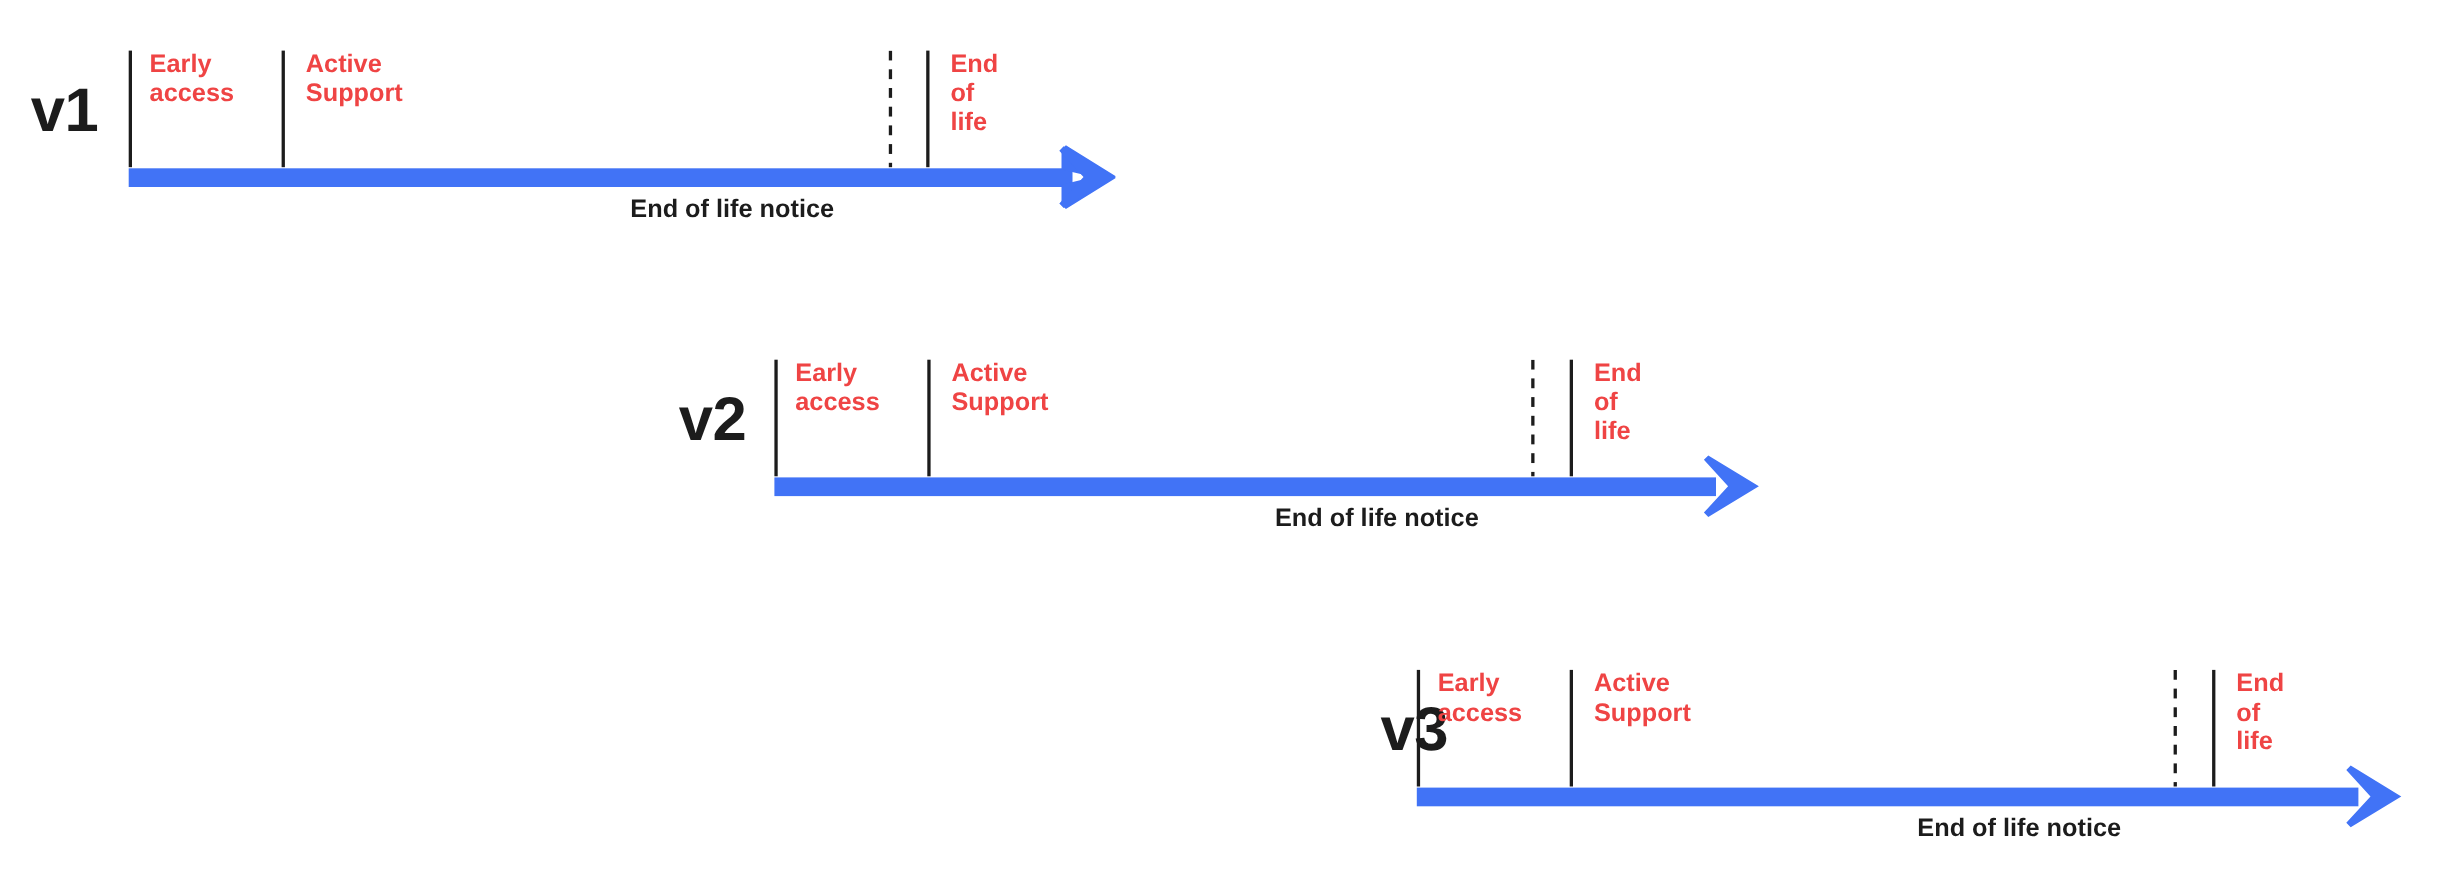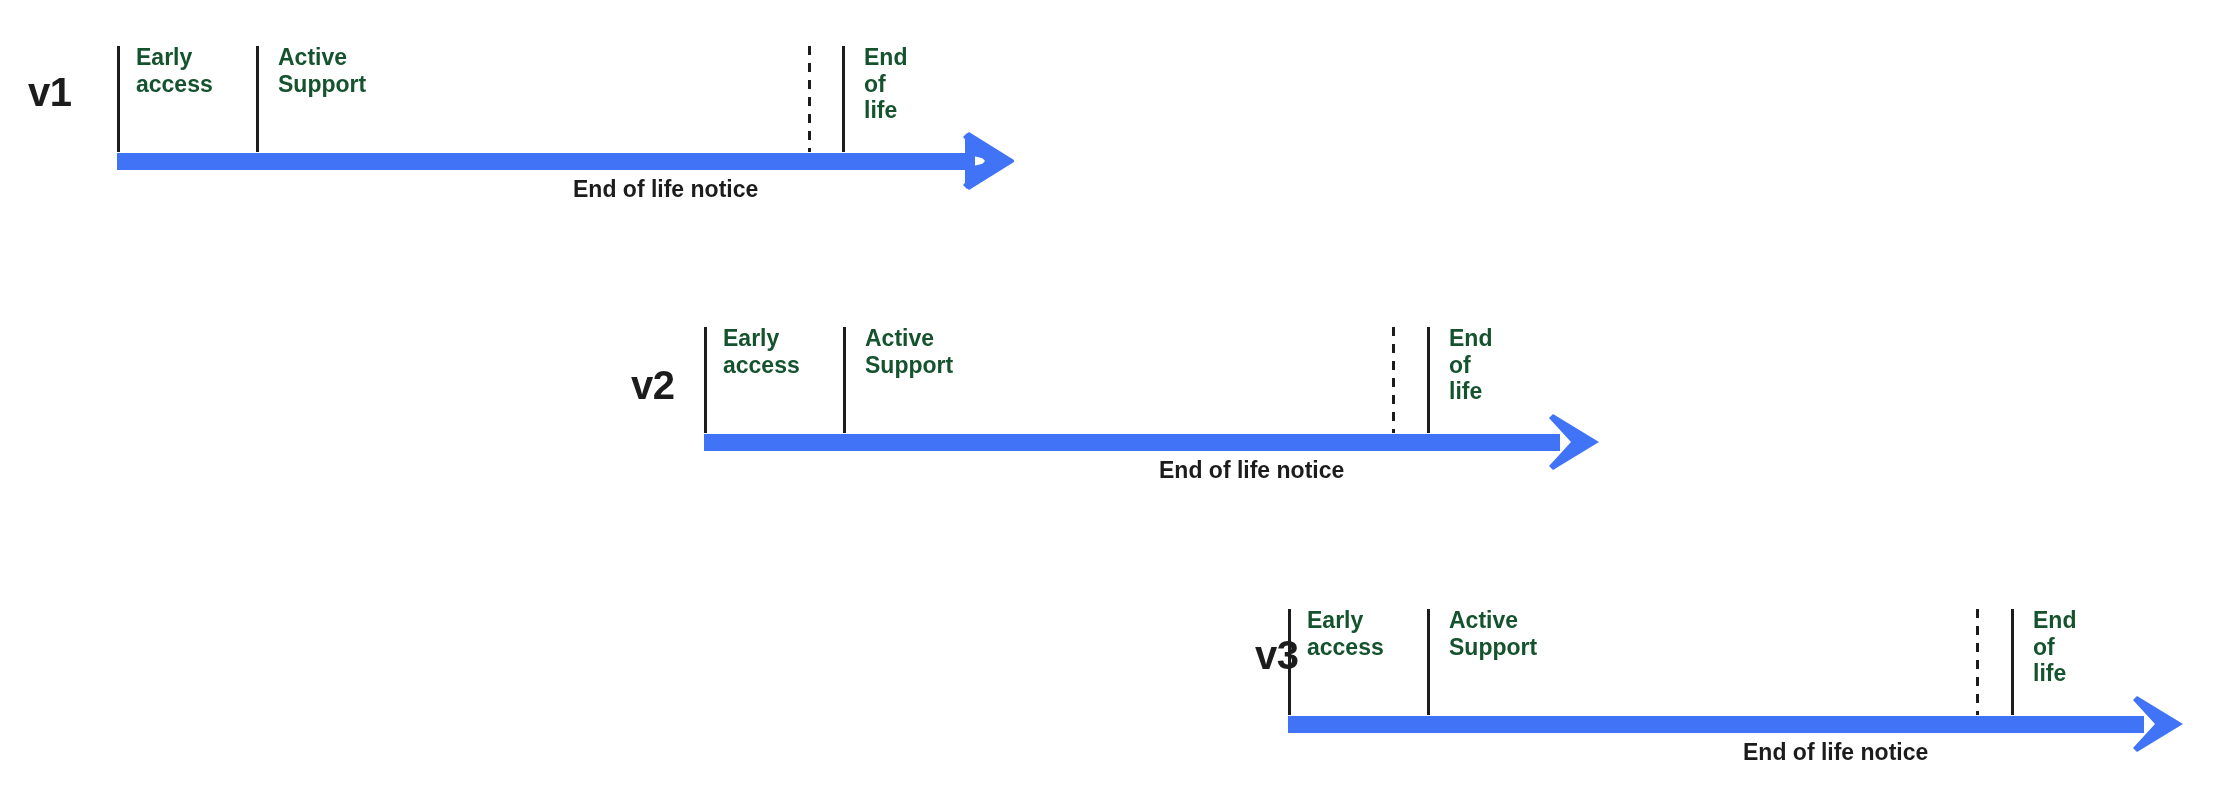--- a/index.html
+++ b/index.html
@@ -22,21 +22,21 @@
   
   .timeline-row {
     position: absolute;
     left: 0;
     top: 0;
   }
 
   
   .version-label {
     position: absolute;
-    font-size: 40px;
+    font-size: 56px;
     font-weight: 700;
     color: #1c1c1c;
     line-height: 1;
     letter-spacing: -0.5px;
     white-space: nowrap;
   }
 
   
   .divider {
     position: absolute;
@@ -51,21 +51,21 @@
     background-image: linear-gradient(to bottom, #1c1c1c 0 9px, rgba(0,0,0,0) 9px 17px);
     background-size: 3px 17px;
     background-repeat: repeat-y;
   }
 
   
   .phase-label {
     position: absolute;
     font-size: 23px;
     font-weight: 700;
-    color: #14532d;
+    color: #ef4444;
     line-height: 1.16;
     white-space: pre-line;
   }
 
   
   .arrow-track {
     position: absolute;
     height: 17px;
     background: #4173f6;
   }
@@ -109,21 +109,21 @@
       <svg width="60" height="62" viewBox="0 0 60 62">
         <path d="M8 6 L12 2 L57 30 L57 32 L12 60 L8 56 L8 38 L37 31 L8 24 Z" fill="#4173f6"></path>
         <path d="M10 3 L56 31 L10 59 L6 55 L28 31 L6 7 Z" fill="#4173f6"></path>
       </svg>
     </div>
 
     <div class="notice-label" style="left:573px; top:176px;">End of life notice</div>
   </div>
 
   <div class="timeline-row">
-    <div class="version-label" style="left:631px; top:353px;margin-top:12px;">v2</div>
+    <div class="version-label" style="left:617px; top:353px;">v2</div>
 
     <div class="divider" style="left:704px; top:327px; height:106px;"></div>
     <div class="divider" style="left:843px; top:327px; height:106px;"></div>
     <div class="divider-dashed" style="left:1392px; top:327px; height:106px;"></div>
     <div class="divider" style="left:1427px; top:327px; height:106px;"></div>
 
     <div class="phase-label" style="left:723px; top:325px;">Early
 access</div>
     <div class="phase-label" style="left:865px; top:325px;">Active Support</div>
     <div class="phase-label" style="left:1449px; top:325px;">End of life</div>

